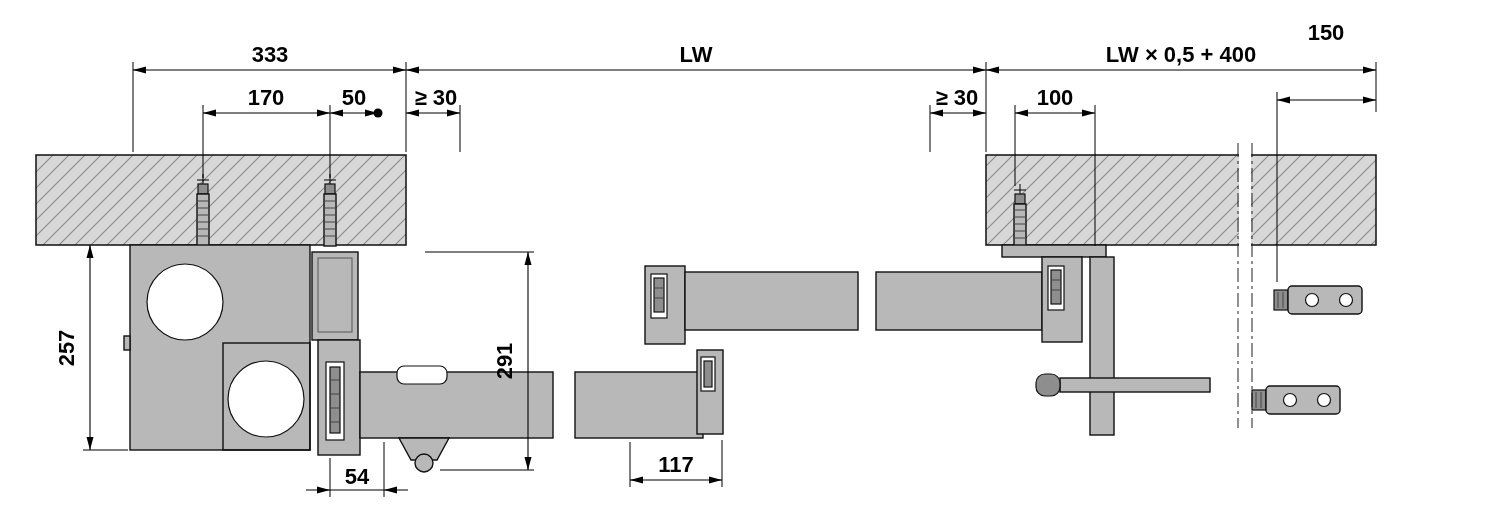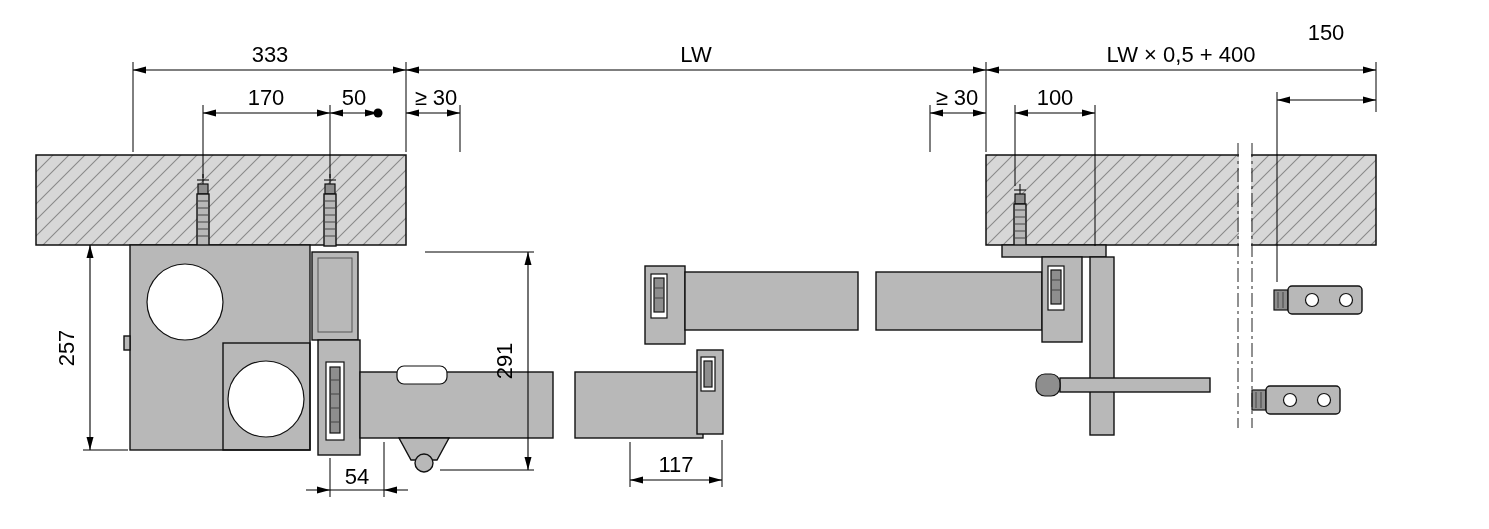--- a/index.html
+++ b/index.html
@@ -1,17 +1,17 @@
 <!DOCTYPE html>
 <html><head>
 <meta charset="utf-8">
 <style>
   html,body{margin:0;padding:0;background:#ffffff;}
   #stage{position:relative;width:1489px;height:529px;background:#fff;overflow:hidden;
-         font-family:"Liberation Sans", sans-serif;}
+         font-family:"Liberation Sans", sans-serif;font-weight:bold;}
   svg text{font-family:"Liberation Sans", sans-serif;font-size:22px;fill:#000;}
   .part{fill:#b8b8b8;stroke:#111;stroke-width:1.4;}
   .part-dark{fill:#8e8e8e;stroke:#111;stroke-width:1.2;}
   .white-cut{fill:#ffffff;stroke:#111;stroke-width:1.2;}
   .wallfill{fill:#d7d7d7;stroke:none;}
   .walloutline{fill:none;stroke:#111;stroke-width:1.5;}
   .dim{stroke:#000;stroke-width:1.1;fill:none;}
   .ext{stroke:#000;stroke-width:1;fill:none;}
   .arrow{fill:#000;stroke:none;}
   .thread{stroke:#444;stroke-width:1;}

